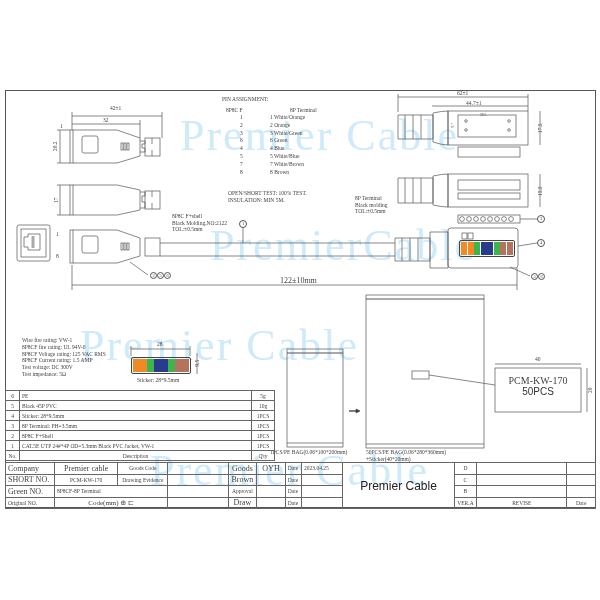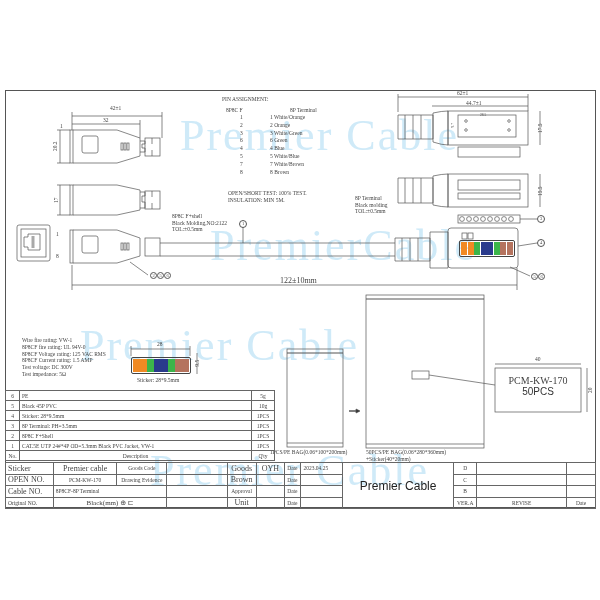--- a/index.html
+++ b/index.html
@@ -299,63 +299,63 @@
         <td class="c">No.</td>
         <td class="c">Description</td>
         <td class="c">Q'ty</td>
       </tr>
 </tbody>
   </table>
 
 <table class="title">
   <tbody>
       <tr>
-    <td style="width:40px;">Sticker</td>
+    <td style="width:40px;">Company</td>
     <td class="c" style="width:55px;">Premier cable</td>
     <td class="c s" style="width:42px;">Goods Code</td>
     <td style="width:52px;"></td>
     <td class="c" style="width:22px;">Goods</td>
     <td class="c" style="width:22px;">OYH</td>
     <td class="s" style="width:10px;">Date</td>
     <td class="s" style="width:34px;">2023.04.25</td>
     <td rowspan="4" class="c" style="width:100px;font-family:'Liberation Sans',sans-serif;font-size:12px;color:#222;">Premier Cable</td>
     <td class="c s" style="width:12px;">D</td>
     <td style="width:80px;"></td>
     <td style="width:22px;"></td>
   </tr>
   <tr>
-    <td>OPEN NO.</td>
+    <td>SHORT NO.</td>
     <td class="c s">PCM-KW-170</td>
     <td class="c s">Drawing Evidence</td>
     <td></td>
     <td class="c">Brown</td>
     <td></td>
     <td class="s">Date</td>
     <td></td>
     <td class="c s">C</td>
     <td></td>
         <td></td>
   </tr>
   <tr>
-    <td>Cable NO.</td>
+    <td>Green NO.</td>
     <td colspan="2" class="s">8P8CF-8P Terminal</td>
     <td></td>
     <td class="c s">Approval</td>
     <td></td>
     <td class="s">Date</td>
     <td></td>
     <td class="c s">B</td>
     <td></td>
         <td></td>
   </tr>
   <tr>
     <td class="s">Original NO.</td>
-    <td colspan="2" class="c" style="font-size:7px;"><span>Black(mm)</span> <span>⊕ ⊏</span></td>
-    <td></td>
-    <td class="c">Unit</td>
+    <td colspan="2" class="c" style="font-size:7px;"><span>Code(mm)</span> <span>⊕ ⊏</span></td>
+    <td></td>
+    <td class="c">Draw</td>
     <td></td>
     <td class="s">Date</td>
     <td></td>
     <td class="c s">VER.A</td>
     <td class="c s">REVISE</td>
     <td class="c s">Date</td>
   </tr>
 </tbody>
   </table>
 

